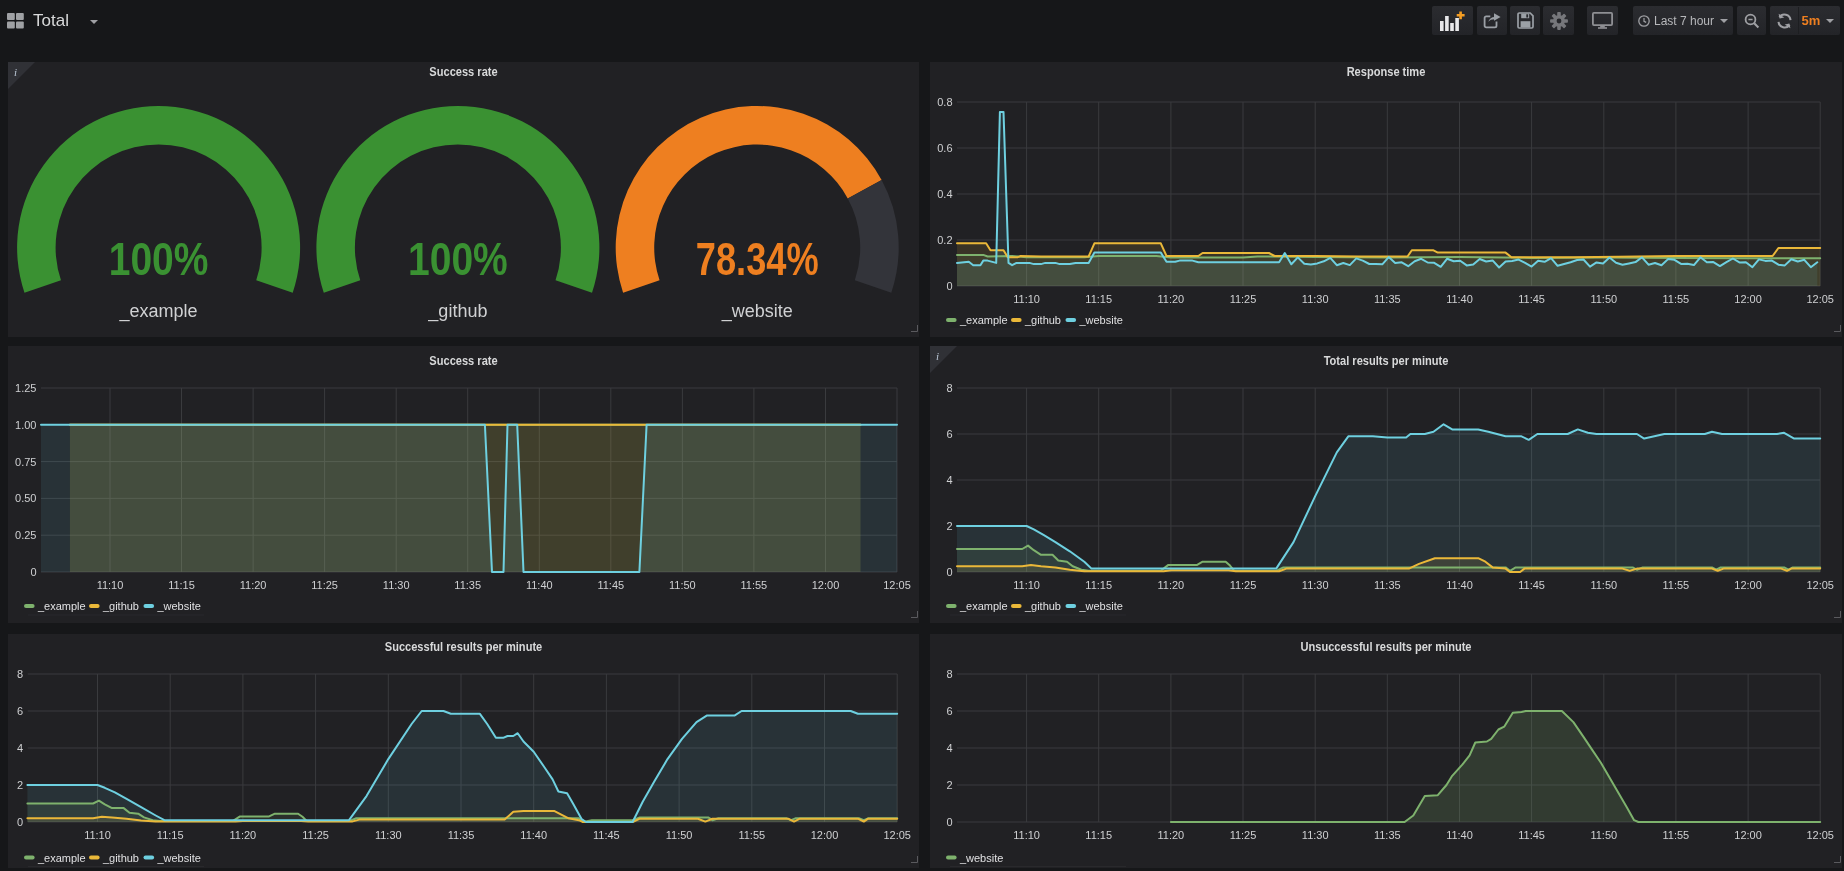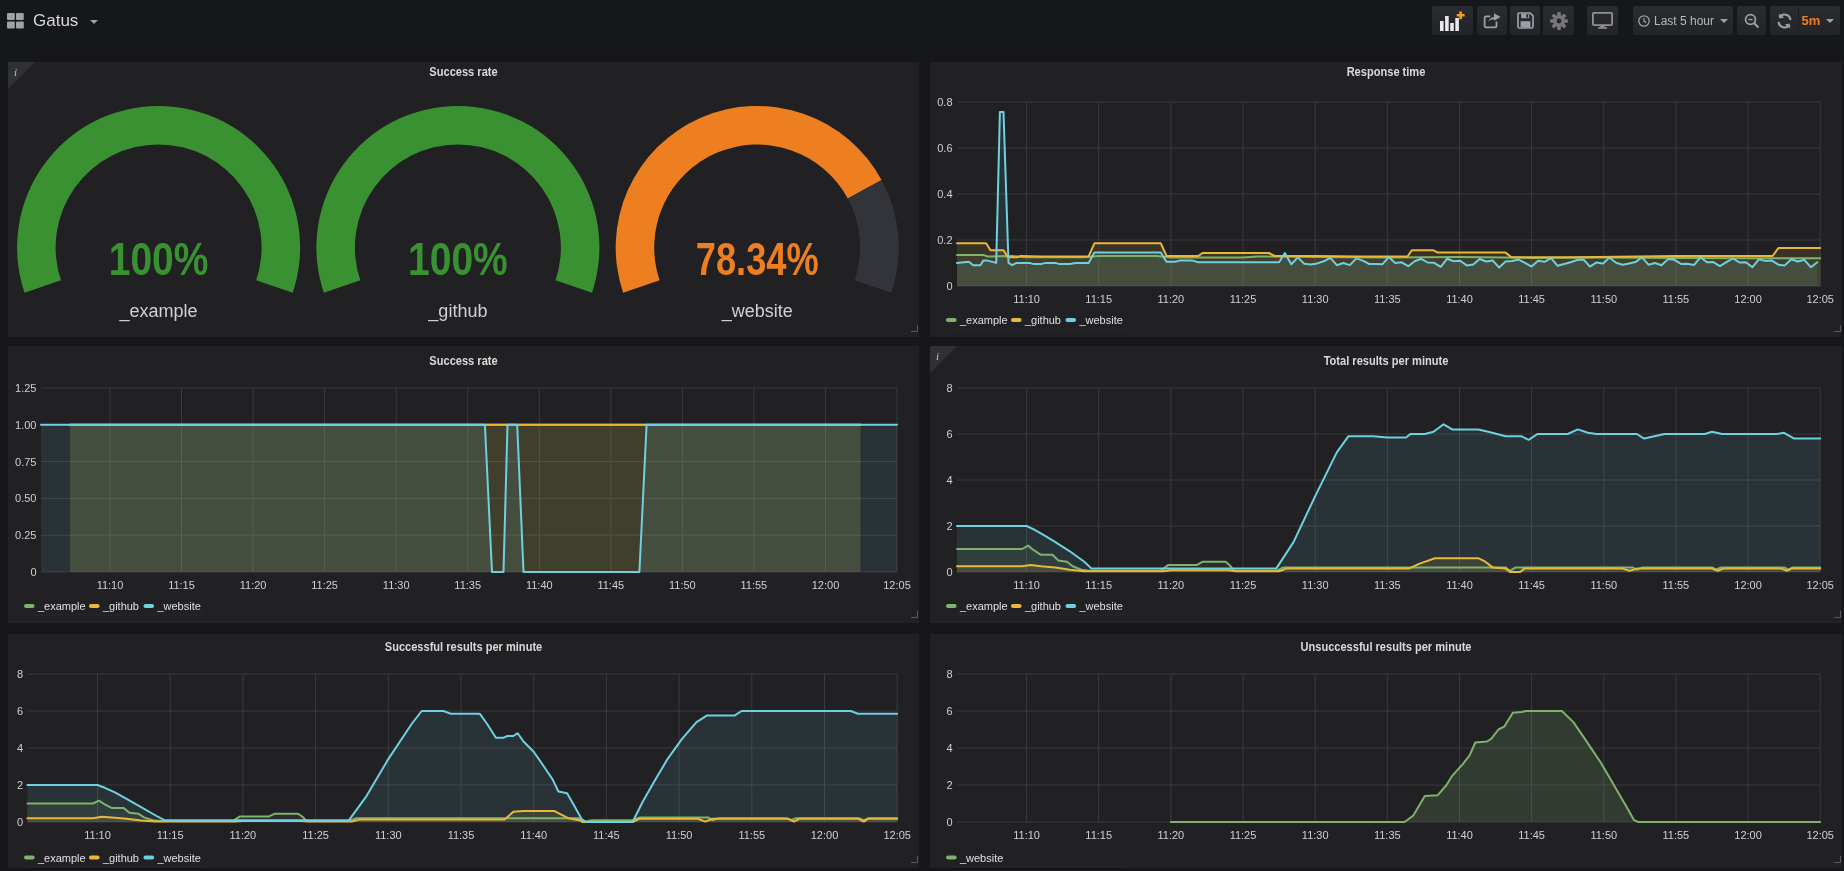--- a/index.html
+++ b/index.html
@@ -14,21 +14,21 @@
 <body>
 <div class="nav">
   <svg style="position:absolute;left:7px;top:13px" width="17" height="16" viewBox="0 0 17 16">
     <g fill="#9fa1a4">
         <rect x="0" y="0" width="7.8" height="7" rx="1"></rect>
         <rect x="9" y="0" width="7.8" height="7" rx="1"></rect>
     <rect x="0" y="8.4" width="7.8" height="7" rx="1"></rect>
         <rect x="9" y="8.4" width="7.8" height="7" rx="1"></rect>
       </g>
   </svg>
-  <div class="navtitle">Gatus</div>
+  <div class="navtitle">Total</div>
   <span class="caret" style="position:absolute;left:84px;top:20px"></span>
   <div class="btn" style="left:1432px;width:41px">
       <svg width="25" height="20" viewBox="0 0 25 20">
         <rect x="0" y="10" width="3.6" height="10" fill="#e9e9eb"></rect>
         <rect x="5.1" y="5" width="3.6" height="15" fill="#e9e9eb"></rect>
         <rect x="10.2" y="12" width="3.6" height="8" fill="#e9e9eb"></rect>
         <rect x="15.3" y="7" width="3.6" height="13" fill="#e9e9eb"></rect>
         <path d="M20.1 2.6 h2.6 V0 h2.6 v2.6 H28 v2.6 h-2.7 v2.6 h-2.6 V5.2 h-2.6 Z" transform="translate(-3.4,0.4)" fill="#f59e23"></path>
       </svg>
     </div>
@@ -68,21 +68,21 @@
         <rect x="0.9" y="0.9" width="19.2" height="12.2" rx="1" fill="none" stroke="#8f9094" stroke-width="1.8"></rect>
         <rect x="8.2" y="13.4" width="4.6" height="2.2" fill="#8f9094"></rect>
         <rect x="6" y="15.2" width="9" height="1.6" fill="#8f9094"></rect>
       </svg>
     </div>
   <div class="btn" style="left:1633px;width:100px">
       <svg width="12" height="12" viewBox="0 0 12 12" style="margin-right:4px">
         <circle cx="6" cy="6" r="5.2" fill="none" stroke="#9fa0a4" stroke-width="1.3"></circle>
         <path d="M6 2.9 V6.3 L8.2 7.4" fill="none" stroke="#9fa0a4" stroke-width="1.2"></path>
       </svg>
-      <span style="color:#b7b8bb;font-size:12px">Last 5 hour</span>
+      <span style="color:#b7b8bb;font-size:12px">Last 7 hour</span>
       <span class="caret"></span>
     </div>
   <div class="btn" style="left:1737px;width:29px">
       <svg width="16" height="16" viewBox="0 0 16 16">
         <circle cx="6.5" cy="6.5" r="4.9" fill="none" stroke="#9fa0a4" stroke-width="1.8"></circle>
         <line x1="4.4" y1="6.5" x2="8.6" y2="6.5" stroke="#9fa0a4" stroke-width="1.5"></line>
         <line x1="10.2" y1="10.2" x2="14.4" y2="14.4" stroke="#9fa0a4" stroke-width="2.1"></line>
       </svg>
     </div>
   <div class="btn" style="left:1770px;width:70px">

